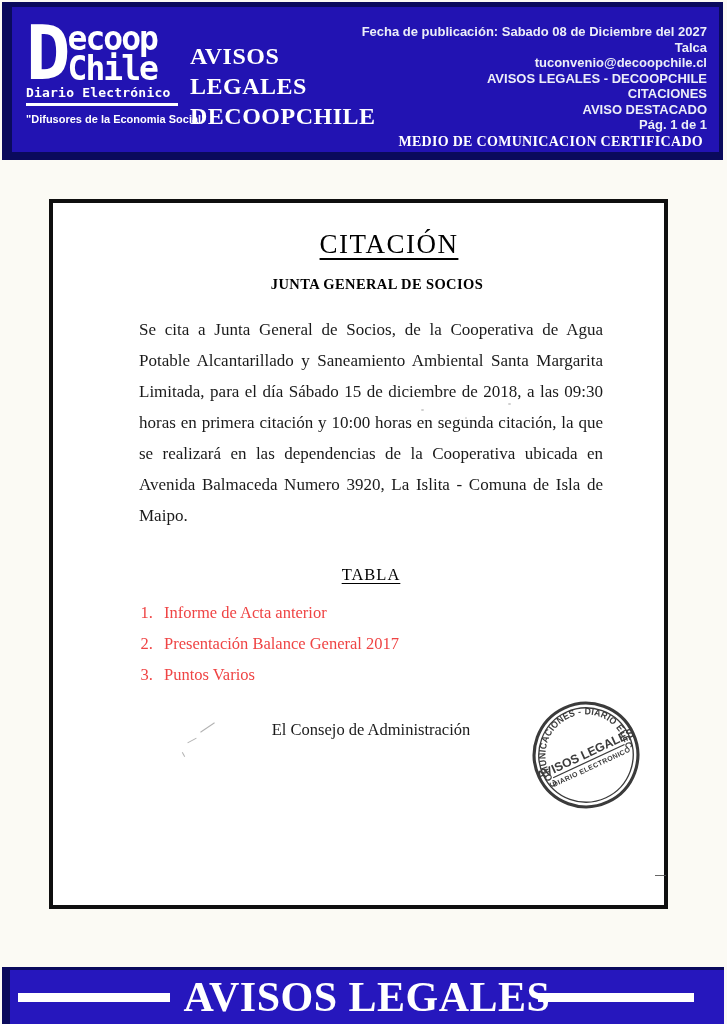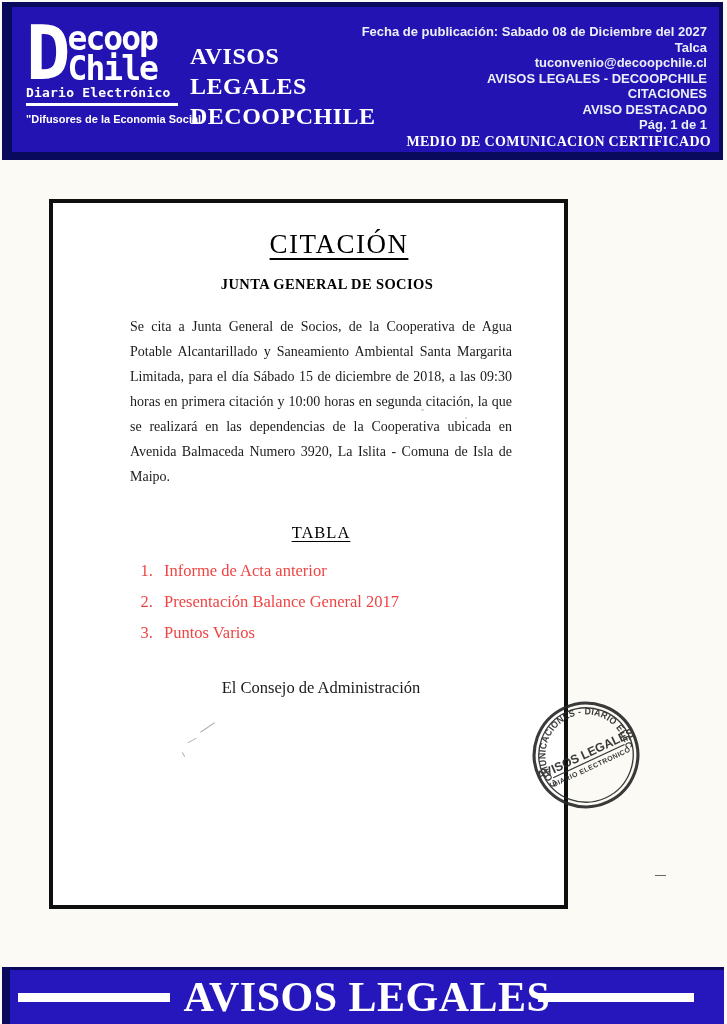--- a/index.html
+++ b/index.html
@@ -24,40 +24,40 @@
   .logo-tag{font-family:"Liberation Sans",sans-serif;font-weight:bold;font-size:11px;margin-top:7px;white-space:nowrap;}
   .section-title{
     position:absolute;left:178px;top:34px;color:#fff;
     font-family:"Liberation Serif",serif;font-weight:bold;font-size:24px;line-height:30px;letter-spacing:0.5px;
   }
   .header-meta{
     position:absolute;right:12px;top:17px;text-align:right;color:#eceef8;
     font-family:"Liberation Sans",sans-serif;font-weight:bold;font-size:13px;line-height:15.5px;
   }
   .certified{
-    position:absolute;right:8px;bottom:2px;color:#fff;
+    position:absolute;right:16px;bottom:2px;color:#fff;
     font-family:"Liberation Serif",serif;font-weight:bold;font-size:14px;letter-spacing:0.3px;
   }
   
   #page{
-    position:absolute;left:49px;top:199px;width:519px;height:710px;
+    position:absolute;left:49px;top:199px;width:619px;height:710px;
     background:#fff;border:4px solid #0f0f0f;box-sizing:border-box;
   }
   #page-content{padding:0 45px 0 70px;}
   .doc-title{
     margin:26px 0 0;text-align:center;font-weight:400;font-size:27px;
     letter-spacing:1.5px;text-decoration:underline;text-underline-offset:5px;
     transform:translateX(18px);
   }
   .doc-subtitle{
     margin:16px 0 0;text-align:center;font-weight:bold;font-size:14.5px;letter-spacing:0.4px;
     transform:translateX(6px);
   }
   .doc-body{
-    margin:21px 7px 0;font-size:14px;line-height:25px;text-align:justify;color:#1a1a1a;
+    margin:21px 16px 0;font-size:17px;line-height:31px;text-align:justify;color:#1a1a1a;
   }
   .agenda-title{
     margin:34px 0 0;text-align:center;font-weight:400;font-size:16.5px;letter-spacing:1px;
     text-decoration:underline;text-underline-offset:3px;
   }
   .agenda-list{margin:18px 0 0;padding-left:34px;font-size:16.5px;color:#ef4444;}
   .agenda-list li{margin-bottom:11px;padding-left:7px;}
   .signature{margin:35px 0 0;text-align:center;font-size:16.5px;color:#1a1a1a;}
   
   .stamp{

